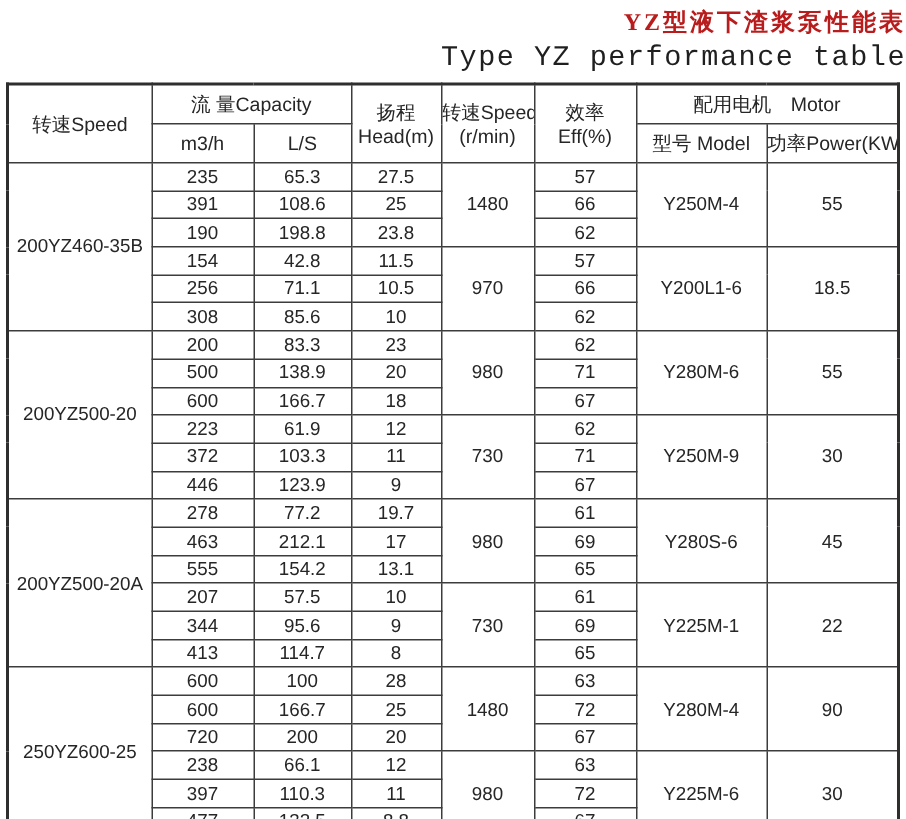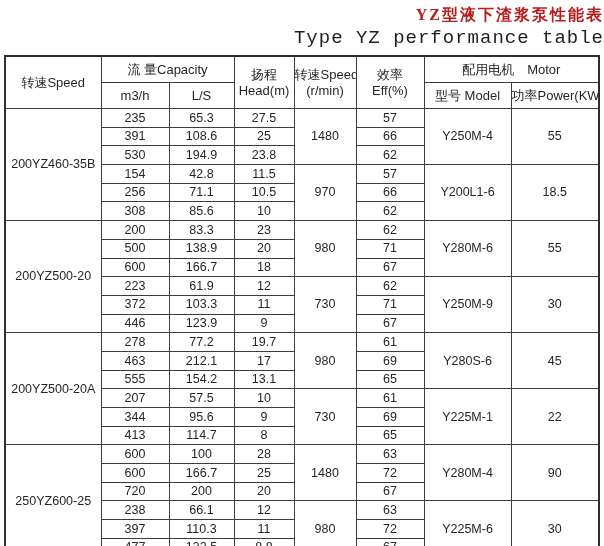--- a/index.html
+++ b/index.html
@@ -109,22 +109,22 @@
         <td rowspan="3">Y250M-4</td>
         <td rowspan="3">55</td>
       </tr>
       <tr>
         <td>391</td>
         <td>108.6</td>
         <td>25</td>
         <td>66</td>
       </tr>
       <tr>
-        <td>530</td>
-        <td>194.9</td>
+        <td>190</td>
+        <td>198.8</td>
         <td>23.8</td>
         <td>62</td>
       </tr>
       <tr>
         <td>154</td>
         <td>42.8</td>
         <td>11.5</td>
         <td rowspan="3">970</td>
         <td>57</td>
         <td rowspan="3">Y200L1-6</td>

